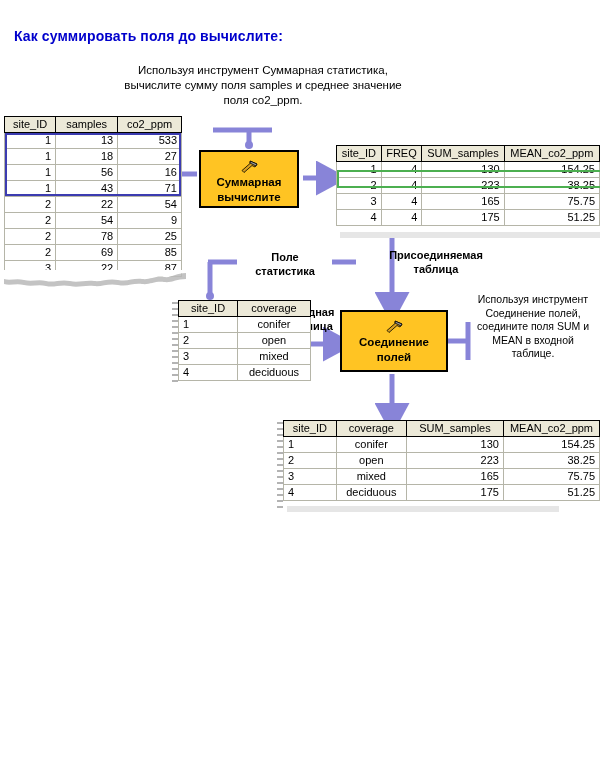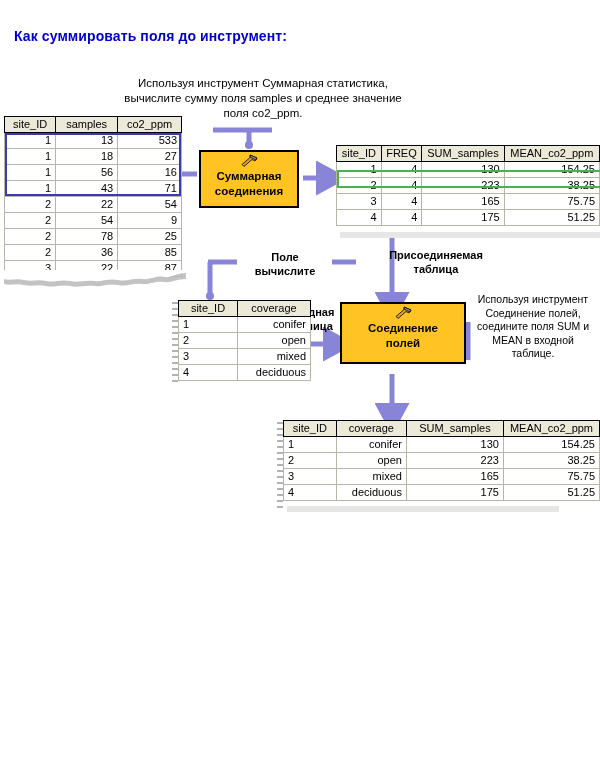--- a/index.html
+++ b/index.html
@@ -15,21 +15,21 @@
 
   
   #page-title{
     left:14px;top:28px;
     font-size:14px;font-weight:bold;color:#0000cc;
     letter-spacing:0.1px;
   }
 
   
   #intro-caption{
-    left:118px;top:76px;width:290px;
+    left:118px;top:63px;width:290px;
     text-align:center;font-size:11.5px;color:#000;line-height:15px;
   }
 
   
   table.gt{border-collapse:collapse;background:#fff;}
   table.gt th{
     background:#ece9d8;
     border:1px solid #000;
     font-size:11px;font-weight:normal;color:#000;
     padding:1px 4px;
@@ -39,21 +39,21 @@
   }
   table.gt td{
     border:1px solid #b5b5a8;
     font-size:11px;color:#000;
     padding:1px 4px;
     line-height:13px;
     background:#fff;
     white-space:nowrap;
   }
   td.num{text-align:right;}
-  td.txt{text-align:right;}
+  td.txt{text-align:center;}
   td.key{background:#ccccea;text-align:left;}
   td.keyr{background:#ccccea;text-align:right;}
 
   
   #source-table-wrap{left:4px;top:116px;}
   #source-table{width:178px;}
   #source-table th:nth-child(1){width:48px;}
   #source-table th:nth-child(2){width:62px;}
   #source-table th:nth-child(3){width:62px;}
   #source-sel-box{
@@ -112,46 +112,46 @@
   }
 
   
   .toolbox{
     background:#ffc423;
     border:2px solid #000;
     box-sizing:border-box;
     text-align:center;
     font-size:11.5px;font-weight:bold;color:#000;
     line-height:15px;
-    padding-top:2px;
+    padding-top:8px;
   }
   .toolbox .hammer{display:block;margin:0 auto 1px auto;}
   #tool-summary{left:199px;top:150px;width:100px;height:58px;}
-  #tool-join{left:340px;top:302px;width:126px;height:62px;}
+  #tool-join{left:340px;top:310px;width:108px;height:62px;}
 
   
   .conn-label{
     font-size:11px;font-weight:bold;color:#000;text-align:center;
     line-height:14px;
   }
   #label-join-field{left:240px;top:250px;width:90px;}
   #label-joined-table{left:384px;top:248px;width:104px;}
   #label-input-table{left:288px;top:305px;width:58px;text-align:left;}
   #note-join{
     left:470px;top:293px;width:126px;
     font-size:10.5px;color:#000;text-align:center;line-height:13.5px;
   }
 
   
   #arrows{left:0;top:0;width:600px;height:757px;pointer-events:none;}
 </style>
 </head>
 <body>
 
-<div class="abs" id="page-title">Как суммировать поля до инструмент:</div>
+<div class="abs" id="page-title">Как суммировать поля до вычислите:</div>
 
 <div class="abs" id="intro-caption">Используя инструмент Суммарная статистика, вычислите сумму поля samples и среднее значение поля co2_ppm.</div>
 
 <svg class="abs" id="arrows" viewBox="0 0 600 757" xmlns="http://www.w3.org/2000/svg">
   <defs>
     <marker id="ah" markerWidth="7" markerHeight="7" refX="2.2" refY="3.5" orient="auto">
       <path d="M0,0 L6.5,3.5 L0,7 z" fill="#8884d8"></path>
     </marker>
   </defs>
 
@@ -234,21 +234,21 @@
         <td class="num">54</td>
         <td class="num">9</td>
       </tr>
       <tr>
         <td class="num">2</td>
         <td class="num">78</td>
         <td class="num">25</td>
       </tr>
       <tr>
         <td class="num">2</td>
-        <td class="num">36</td>
+        <td class="num">69</td>
         <td class="num">85</td>
       </tr>
       <tr>
         <td class="num">3</td>
         <td class="num">22</td>
         <td class="num">87</td>
       </tr>
     </tbody>
   </table>
 </div>
@@ -266,21 +266,21 @@
              C34,14 28,17 20,15 C12,13 6,16 0,14 Z" fill="#b8b8b8" opacity="0.85"></path>
   </svg>
 </div>
 
 <div class="abs toolbox" id="tool-summary">
   <svg class="hammer" width="20" height="14" viewBox="0 0 20 14" xmlns="http://www.w3.org/2000/svg">
     <path d="M11,1 L18,4 L16,7 L13,5.5 L5,12.5 L3,10.5 L11,3.5 Z" fill="#d9a020" stroke="#000" stroke-width="0.8"></path>
     <path d="M11.5,1.2 L18,4 L17,6 L11,3 Z" fill="#9a9a9a" stroke="#000" stroke-width="0.8"></path>
   </svg>
   <span>Суммарная</span><br>
-  <span>соединения</span>
+  <span>вычислите</span>
 </div>
 
 <div class="abs" id="sum-table-wrap">
   <table class="gt" id="sum-table">
     <thead>
       <tr>
         <th>site_ID</th>
         <th>FREQ</th>
         <th>SUM_samples</th>
         <th>MEAN_co2_ppm</th>
@@ -310,21 +310,21 @@
         <td class="num">4</td>
         <td class="num">175</td>
         <td class="num">51.25</td>
       </tr>
     </tbody>
   </table>
 </div>
 <div class="abs" id="sum-hl"></div>
 <div class="abs" id="sum-shadow"></div>
 
-<div class="abs conn-label" id="label-join-field">Поле вычислите</div>
+<div class="abs conn-label" id="label-join-field">Поле статистика</div>
 <div class="abs conn-label" id="label-joined-table">Присоединяемая таблица</div>
 <div class="abs conn-label" id="label-input-table">Входная таблица</div>
 <div class="abs" id="note-join">Используя инструмент Соединение полей, соедините поля SUM и MEAN в входной таблице.</div>
 
 <div class="abs frayed-left"></div>
 <div class="abs" id="input-table-wrap">
   <table class="gt" id="input-table">
     <thead>
       <tr>
         <th>site_ID</th>

